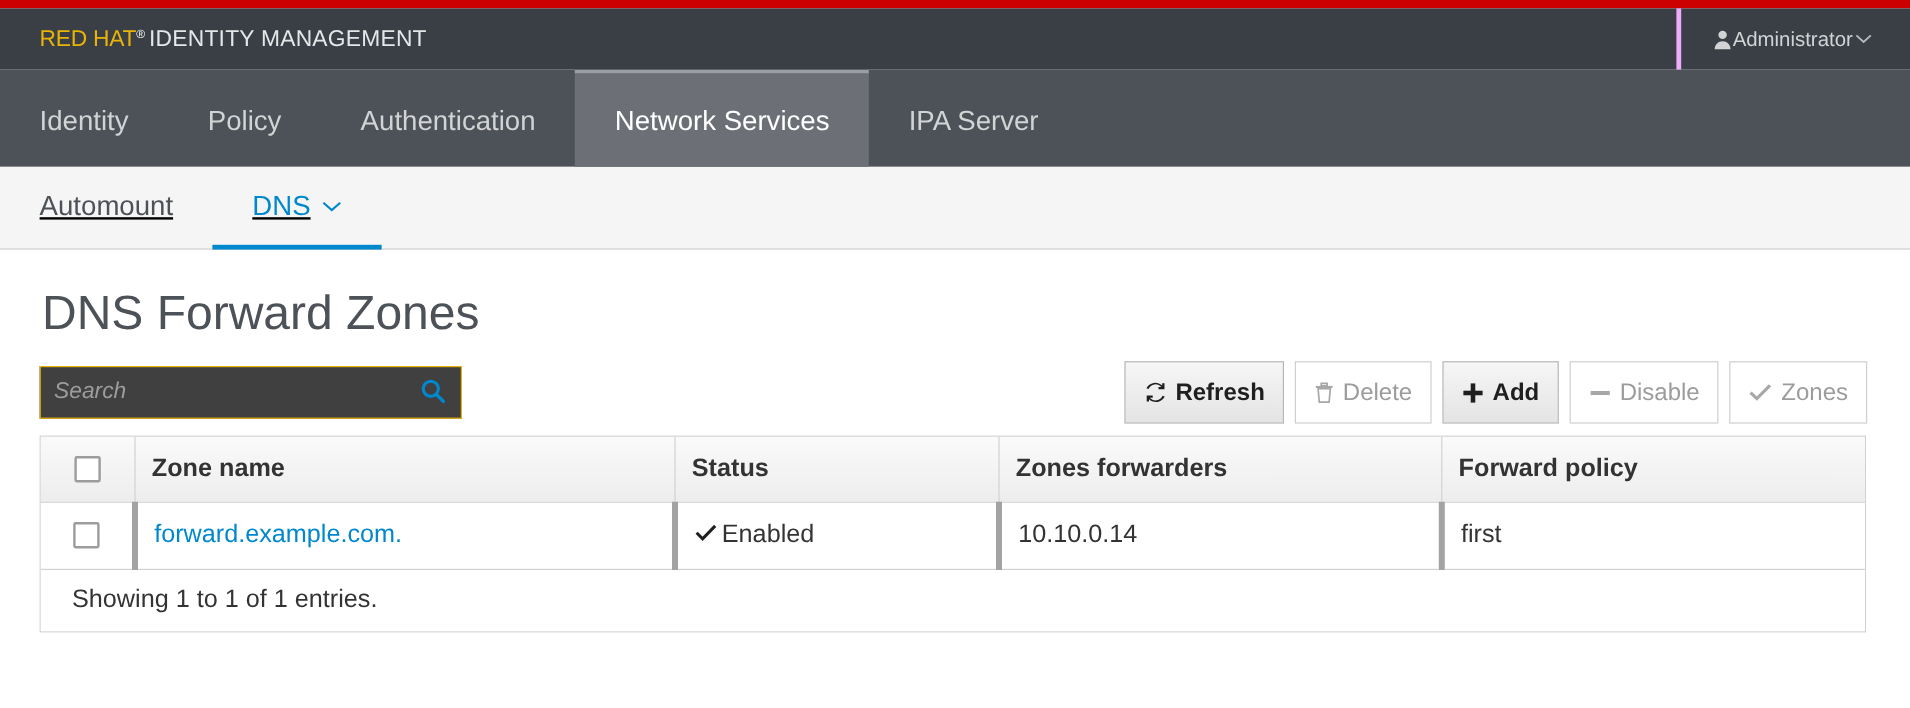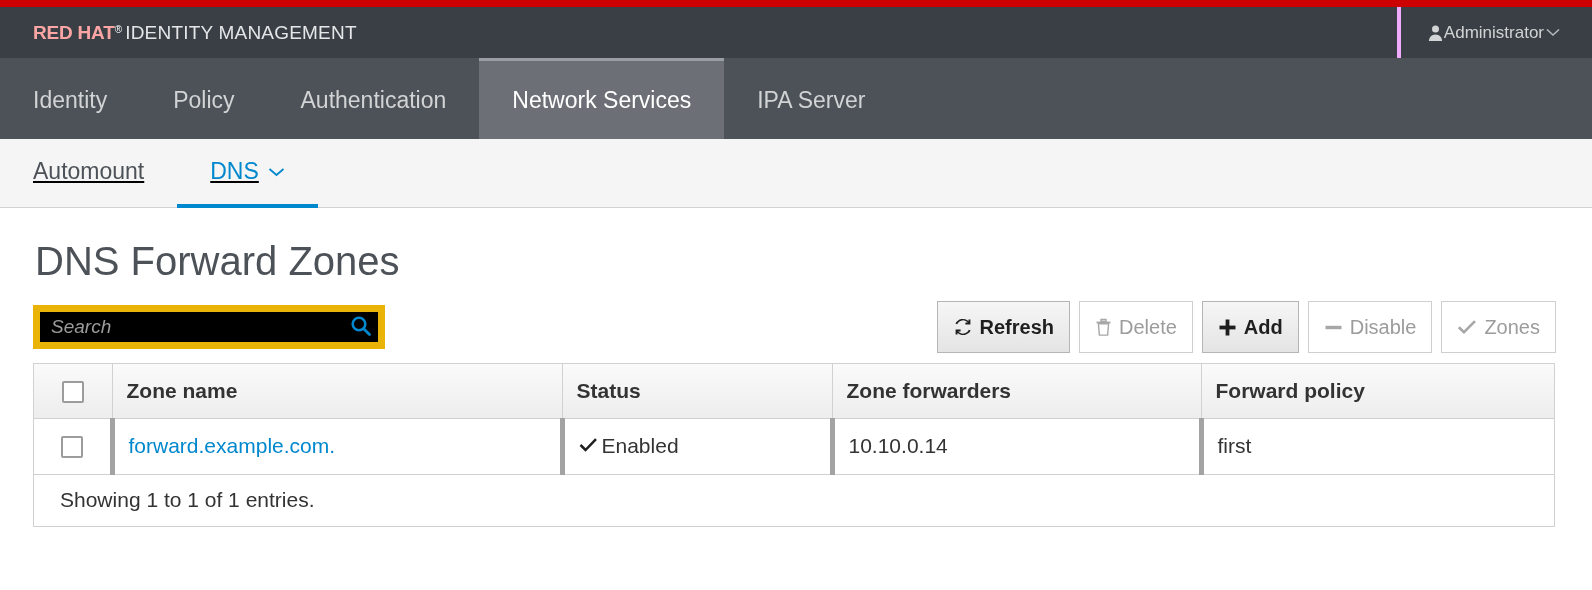--- a/index.html
+++ b/index.html
@@ -33,22 +33,22 @@
   .brand {
     padding-left: 33px;
     color: #ffffff;
     font-size: 19px;
     letter-spacing: 0.2px;
     white-space: nowrap;
     display: flex;
     align-items: baseline;
   }
   .brand .rh {
-    font-weight: bold;
-    color: #fca5a5;
+    font-weight: normal;
+    color: #eab308;
     letter-spacing: -0.2px;
   }
   .brand .tm {
     font-size: 10px;
     position: relative;
     top: -6px;
     color: #ffffff;
     margin-right: 3px;
   }
   .brand .product {
@@ -143,22 +143,22 @@
     margin-top: 22px;
     height: 44px;
   }
   .search-wrap {
     position: relative;
     width: 352px;
     height: 44px;
   }
   .search-input {
     width: 100%; height: 100%;
-    border: 7px solid #eab308;
-    background: #000000;
+    border: 1px solid #eab308;
+    background: #404040;
     font-size: 19px;
     font-style: italic;
     color: #9c9c9c;
     padding: 0 44px 0 11px;
     font-family: "Liberation Sans", sans-serif;
     outline: none;
   }
   .search-input::placeholder { color: #9c9c9c; font-style: italic; opacity: 1; }
   .search-btn {
     position: absolute;
@@ -408,21 +408,21 @@
           <col class="col-fwd">
           <col>
       </colgroup>
       <thead>
         <tr>
           <th class="col-check">
             <span class="cb"></span>
           </th>
           <th>Zone name</th>
           <th>Status</th>
-          <th>Zone forwarders</th>
+          <th>Zones forwarders</th>
           <th>Forward policy</th>
         </tr>
       </thead>
       <tbody>
         <tr>
           <td class="col-check">
             <span class="cb"></span>
           </td>
           <td>
             <a class="zone-link" href="#">forward.example.com.</a>

